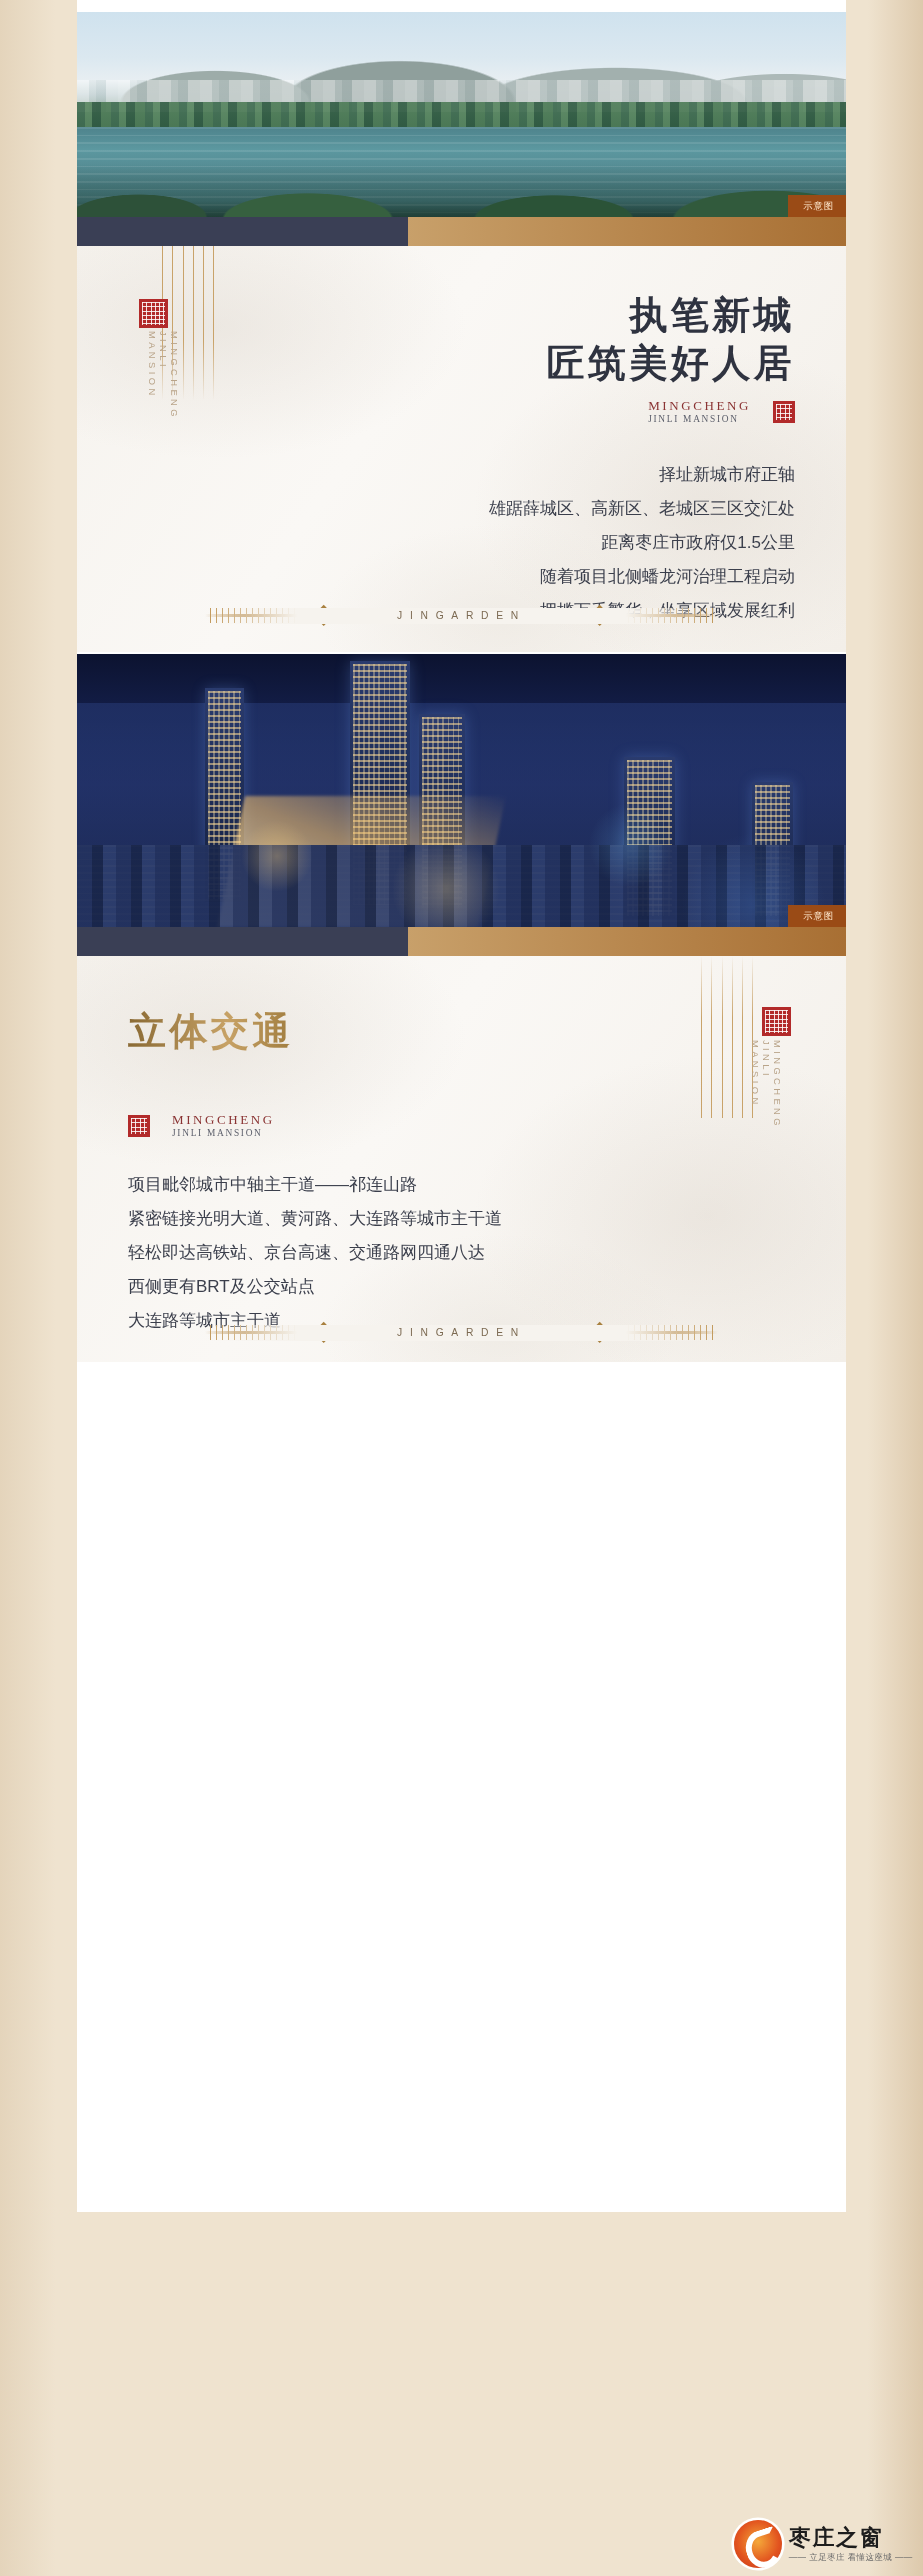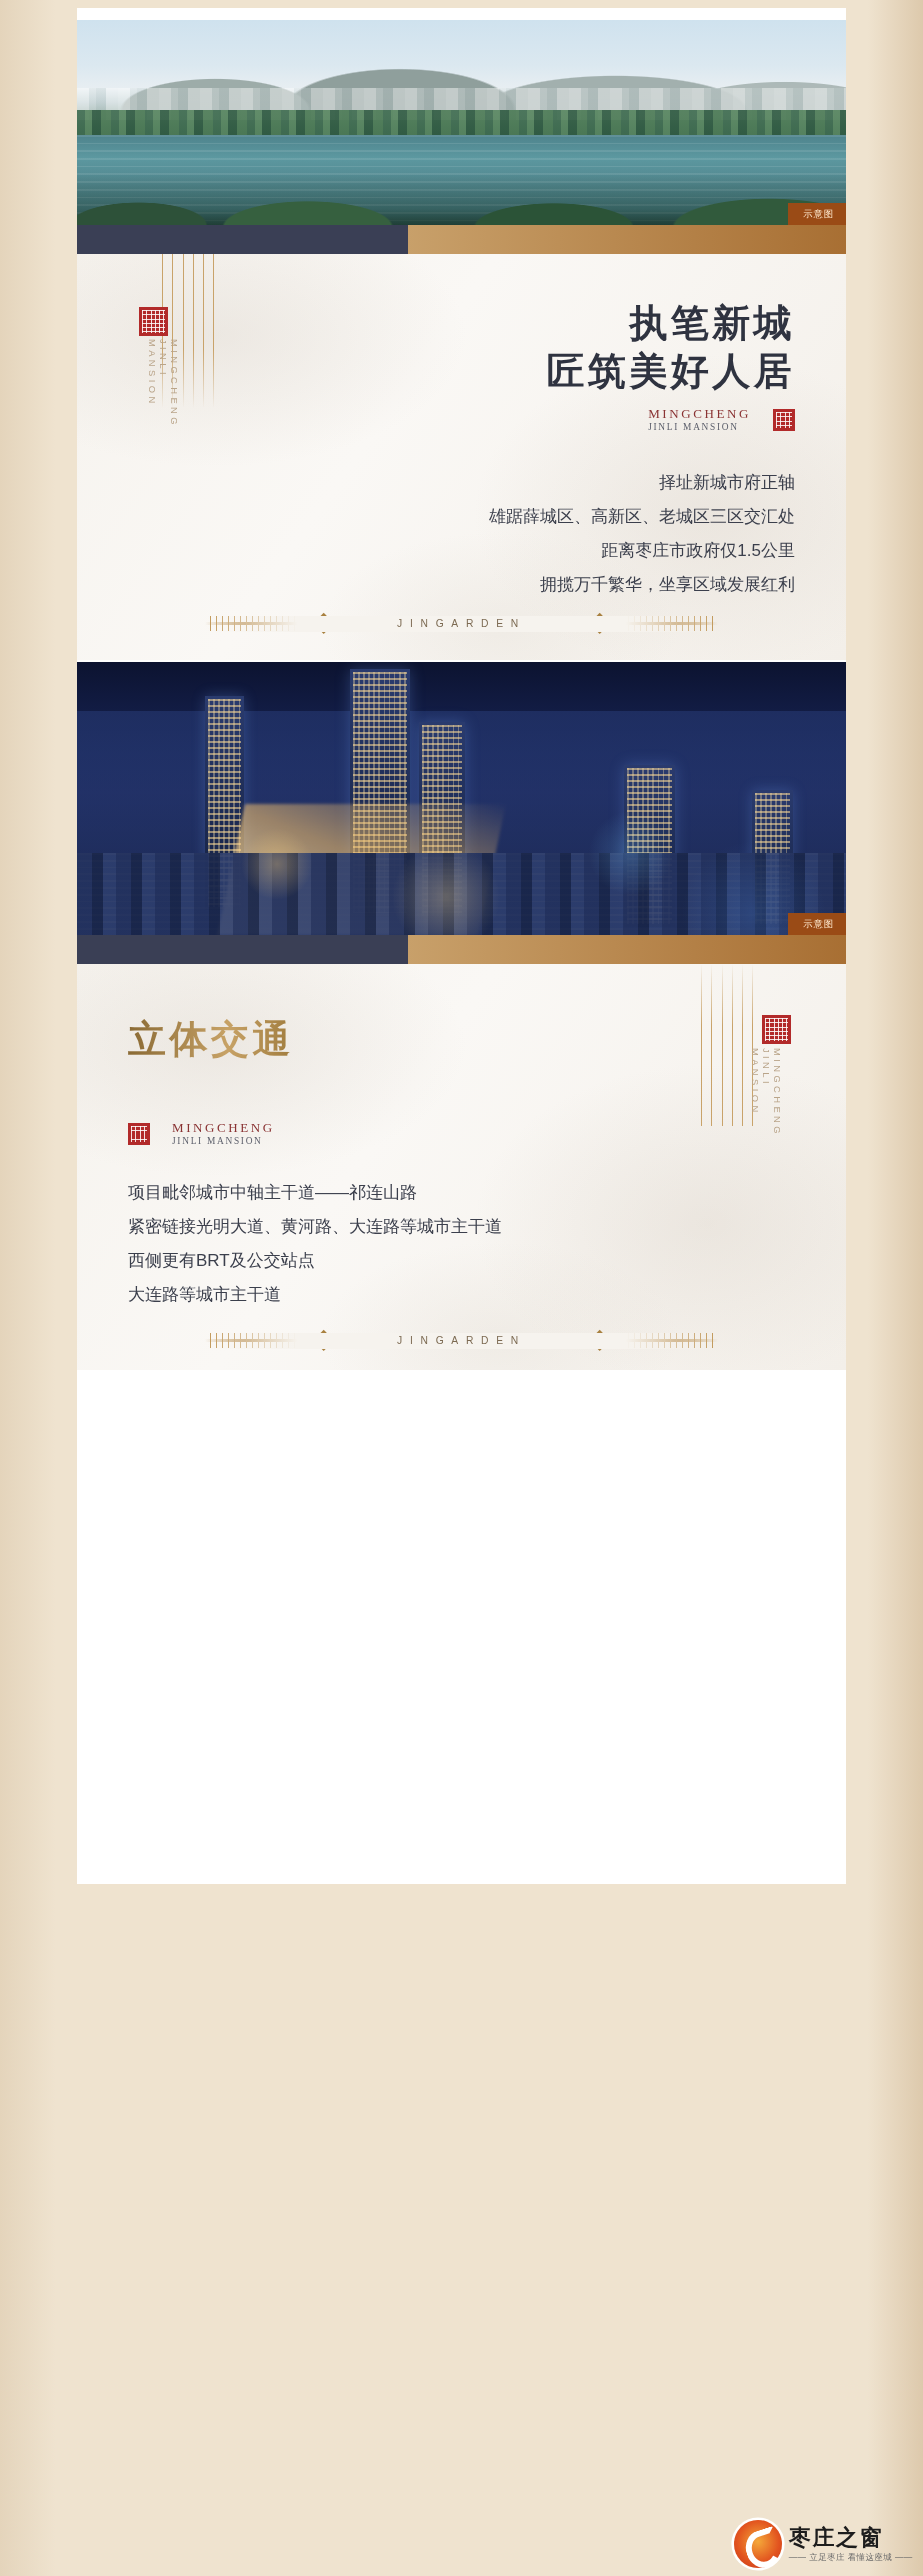--- a/index.html
+++ b/index.html
@@ -17,23 +17,23 @@
   .page {
     position: absolute;
     left: 0; top: 0;
     width: 923px;
     height: 2576px;
     background: linear-gradient(90deg, #e4d4bb 0%, #efe3cf 6%, #efe3cf 94%, #ddc9ac 100%);
   }
   .column {
     position: absolute;
     left: 77px;
-    top: 8px;
+    top: 0;
     width: 769px;
-    height: 1876px;
+    height: 2212px;
     background: #ffffff;
   }
 
   
   .photo {
     position: absolute;
     left: 0;
     width: 769px;
     overflow: hidden;
   }
@@ -359,20 +359,21 @@
           <span class="en1">MINGCHENG</span>
           <span class="en2">JINLI MANSION</span>
         </div>
         <span class="seal"></span>
       </div>
 
       <div class="body-text right" style="right:51px; top:212px;">
         <div>择址新城市府正轴</div>
         <div>雄踞薛城区、高新区、老城区三区交汇处</div>
         <div>距离枣庄市政府仅1.5公里</div>
+        <div>随着项目北侧蟠龙河治理工程启动</div>
         <div>拥揽万千繁华，坐享区域发展红利</div>
       </div>
 
       <div class="divider" style="top:359px;">
         <div class="rail"></div>
         <div class="hatch l"></div>
         <div class="hatch r"></div>
         <div class="dmz l"></div>
         <div class="dmz r"></div>
         <div class="dlabel">JINGARDEN</div>
@@ -410,20 +411,21 @@
         <span class="seal"></span>
         <div class="txt">
           <span class="en1">MINGCHENG</span>
           <span class="en2">JINLI MANSION</span>
         </div>
       </div>
 
       <div class="body-text" style="left:51px; top:212px;">
         <div>项目毗邻城市中轴主干道——祁连山路</div>
         <div>紧密链接光明大道、黄河路、大连路等城市主干道</div>
+        <div>轻松即达高铁站、京台高速、交通路网四通八达</div>
         <div>西侧更有BRT及公交站点</div>
         <div>大连路等城市主干道</div>
       </div>
 
       <div class="divider" style="top:366px;">
         <div class="rail"></div>
         <div class="hatch l"></div>
         <div class="hatch r"></div>
         <div class="dmz l"></div>
         <div class="dmz r"></div>

